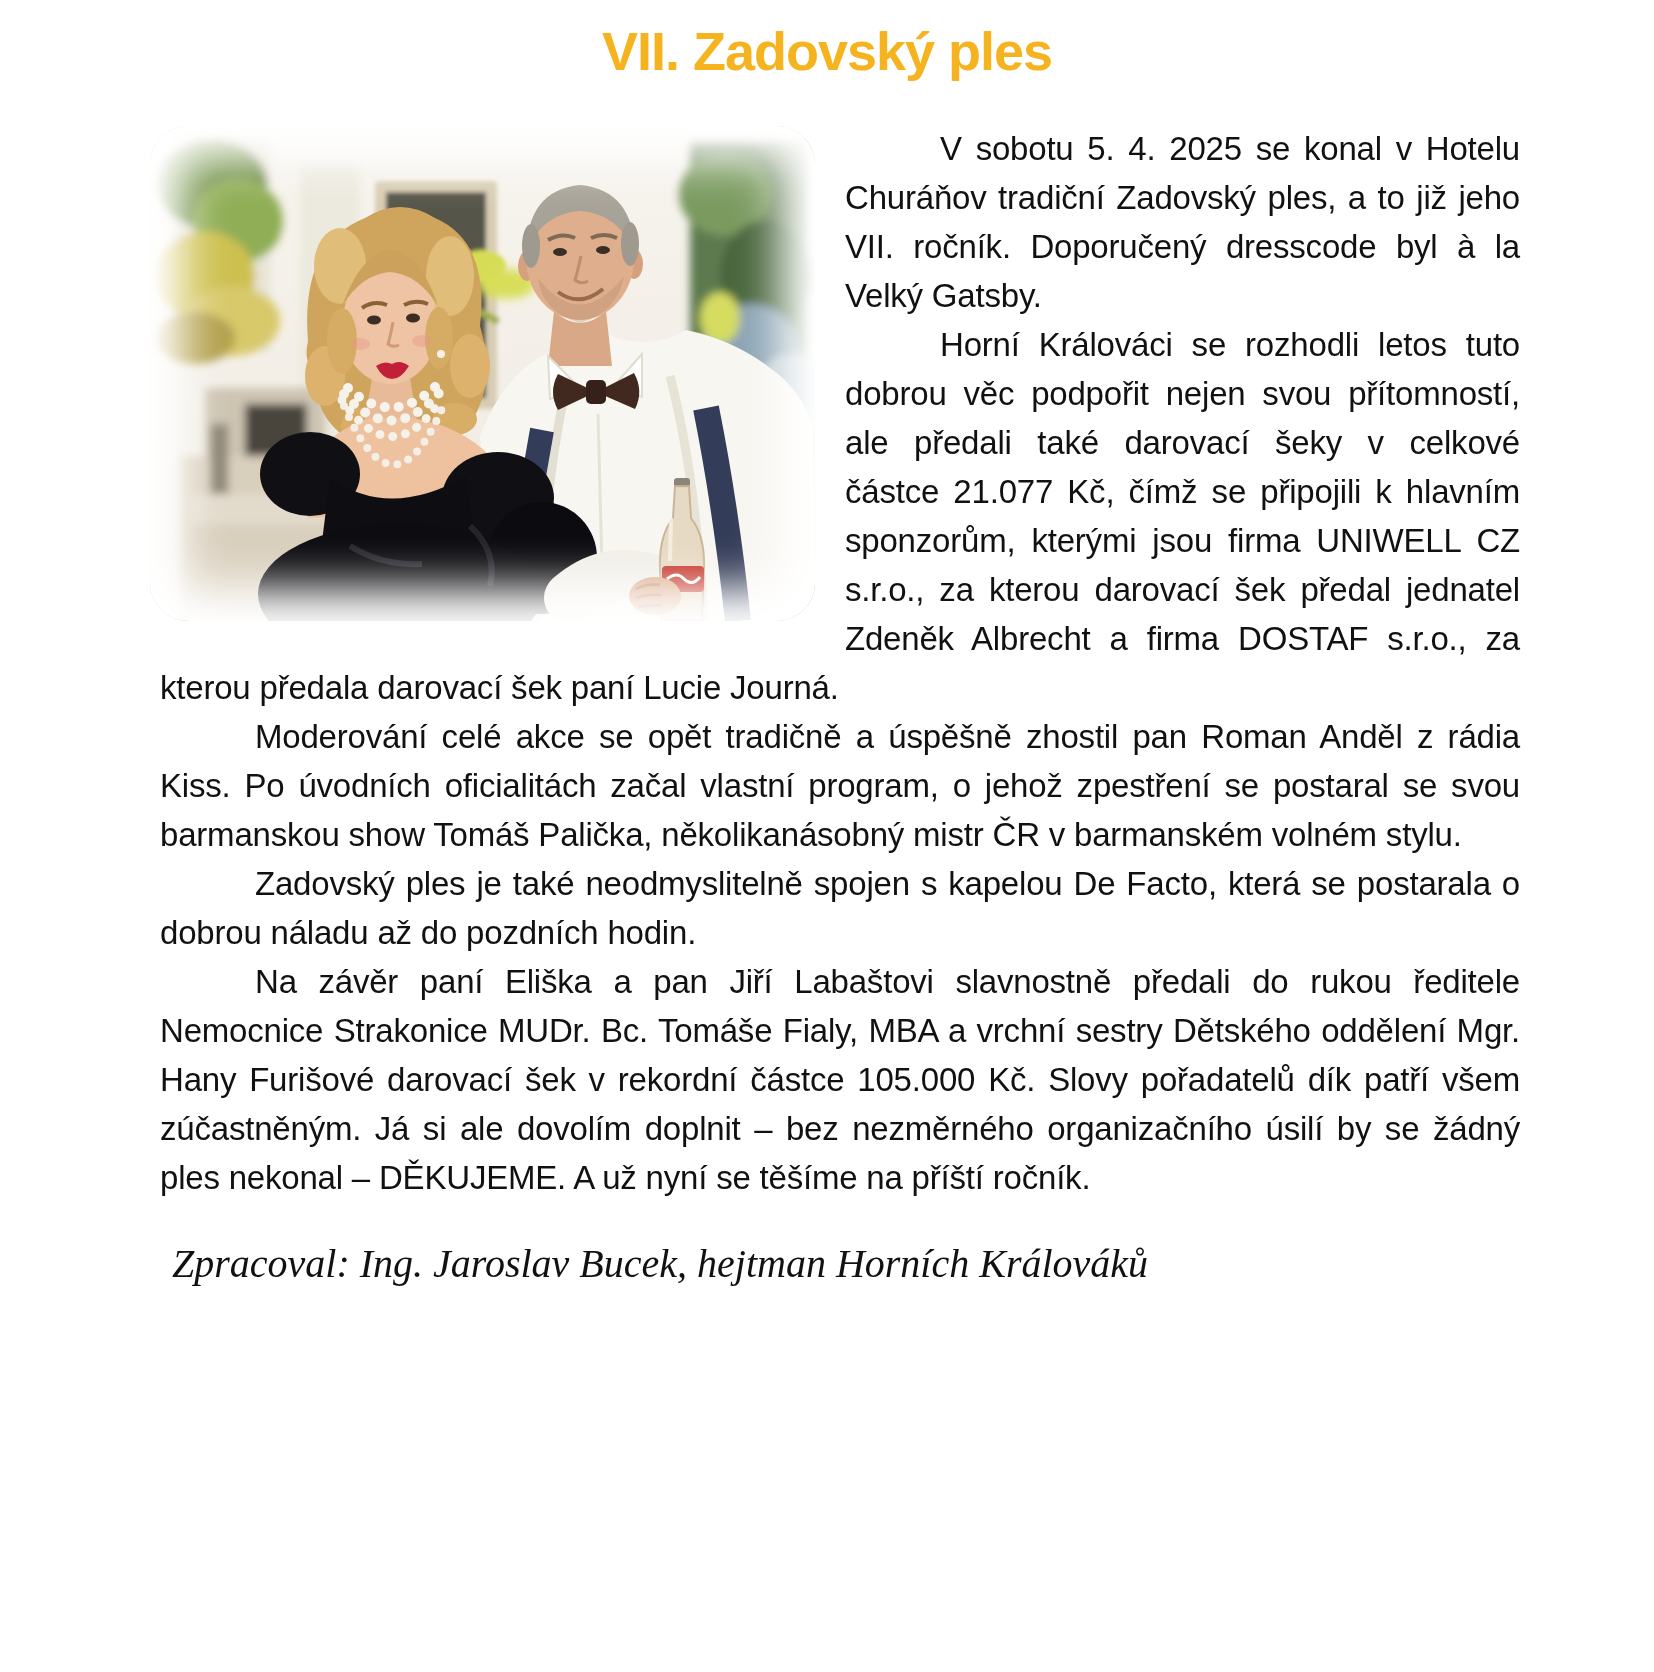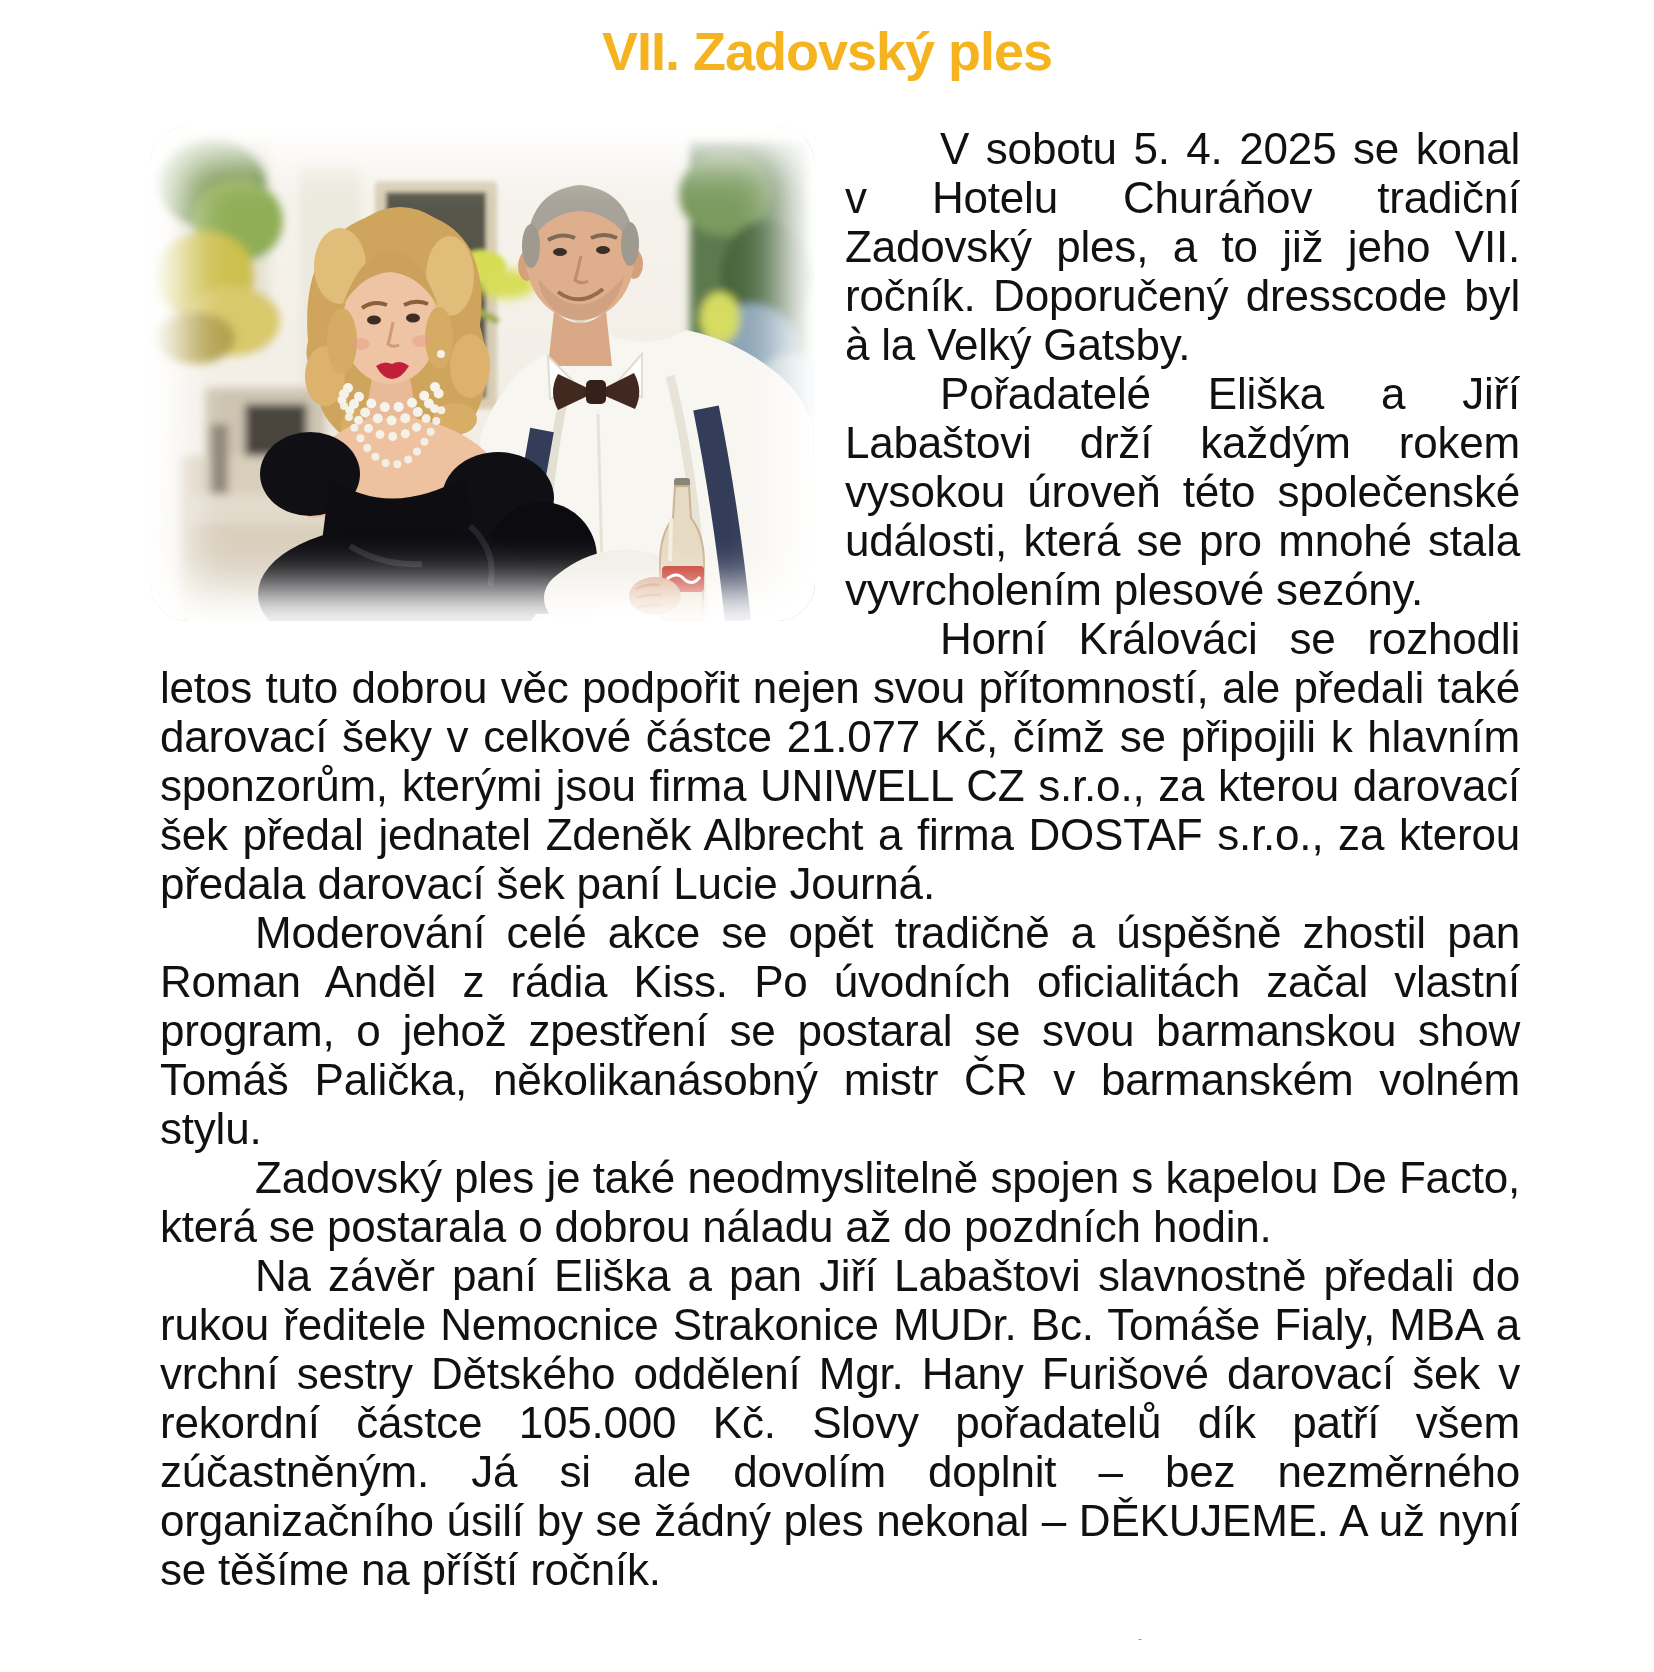--- a/index.html
+++ b/index.html
@@ -39,21 +39,21 @@
   }
   .photo svg { display: block; width: 100%; height: 100%; }
   .feather {
     position: absolute; inset: 0;
     border-radius: 38px;
     box-shadow: inset 0 0 46px 34px #ffffff;
     pointer-events: none;
   }
   .para {
     margin: 0;
-    font-size: 44px;
+    font-size: 33px;
     line-height: 49px;
     text-align: justify;
     text-indent: 95px;
     letter-spacing: -0.2px;
   }
   .clearpara { clear: left; }
   .byline {
     margin: 38px 0 0 12px;
     font-family: "Liberation Serif", serif;
     font-style: italic;
@@ -209,21 +209,20 @@
           <path d="M517,453 q10,-8 17,0 q8,8 16,-2" stroke="#ffffff" stroke-width="3" fill="none"></path>
           <line x1="521" y1="392" x2="520" y2="435" stroke="#f7f1e6" stroke-width="4" opacity="0.85"></line>
           <ellipse cx="505" cy="470" rx="26" ry="19" fill="#dcab89"></ellipse>
           <path d="M486,463 q12,-6 24,-4 M486,472 q12,-4 26,-3 M488,481 q12,-2 24,-2" stroke="#c08c6c" stroke-width="2.5" fill="none"></path>
         </g>
       </svg>
       <div class="feather"></div>
     </div>
 
     <p class="para">V sobotu 5. 4. 2025 se konal v Hotelu Churáňov tradiční Zadovský ples, a to již jeho VII. ročník. Doporučený dresscode byl à la Velký Gatsby.</p>
-    <p class="para">Pořadatelé Eliška a Jiří Labaštovi drží každým rokem vysokou úroveň této společenské události, která se pro mnohé stala vyvrcholením plesové sezóny.</p>
     <p class="para">Horní Králováci se rozhodli letos tuto dobrou věc podpořit nejen svou přítomností, ale předali také darovací šeky v celkové částce 21.077 Kč, čímž se připojili k hlavním sponzorům, kterými jsou firma UNIWELL CZ s.r.o., za kterou darovací šek předal jednatel Zdeněk Albrecht a firma DOSTAF s.r.o., za kterou předala darovací šek paní Lucie Journá.</p>
     <p class="para">Moderování celé akce se opět tradičně a úspěšně zhostil pan Roman Anděl z rádia Kiss. Po úvodních oficialitách začal vlastní program, o jehož zpestření se postaral se svou barmanskou show Tomáš Palička, několikanásobný mistr ČR v barmanském volném stylu.</p>
     <p class="para">Zadovský ples je také neodmyslitelně spojen s kapelou De Facto, která se postarala o dobrou náladu až do pozdních hodin.</p>
     <p class="para">Na závěr paní Eliška a pan Jiří Labaštovi slavnostně předali do rukou ředitele Nemocnice Strakonice MUDr. Bc. Tomáše Fialy, MBA a vrchní sestry Dětského oddělení Mgr. Hany Furišové darovací šek v rekordní částce 105.000 Kč. Slovy pořadatelů dík patří všem zúčastněným. Já si ale dovolím doplnit – bez nezměrného organizačního úsilí by se žádný ples nekonal – DĚKUJEME. A už nyní se těšíme na příští ročník.</p>
 
     <p class="byline">Zpracoval: Ing. Jaroslav Bucek, hejtman Horních Králováků</p>
   </div>
 </div>
 
 </body></html>

